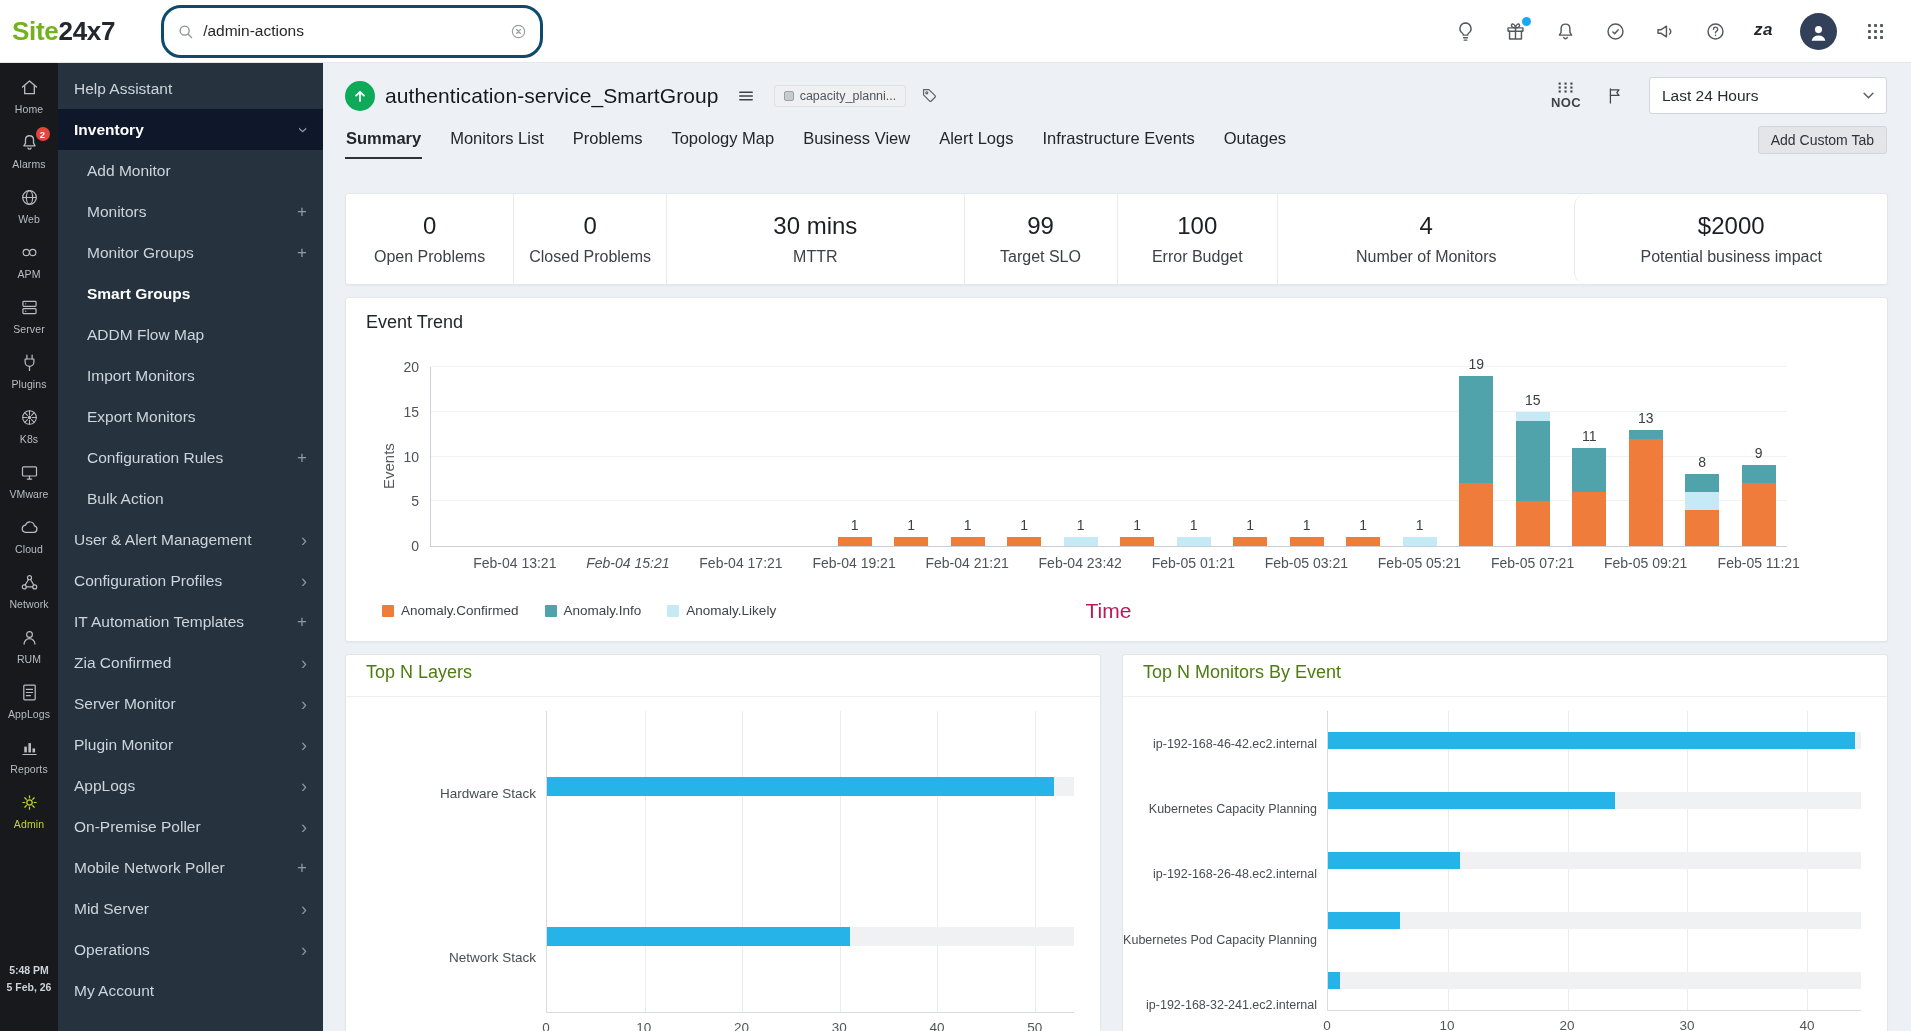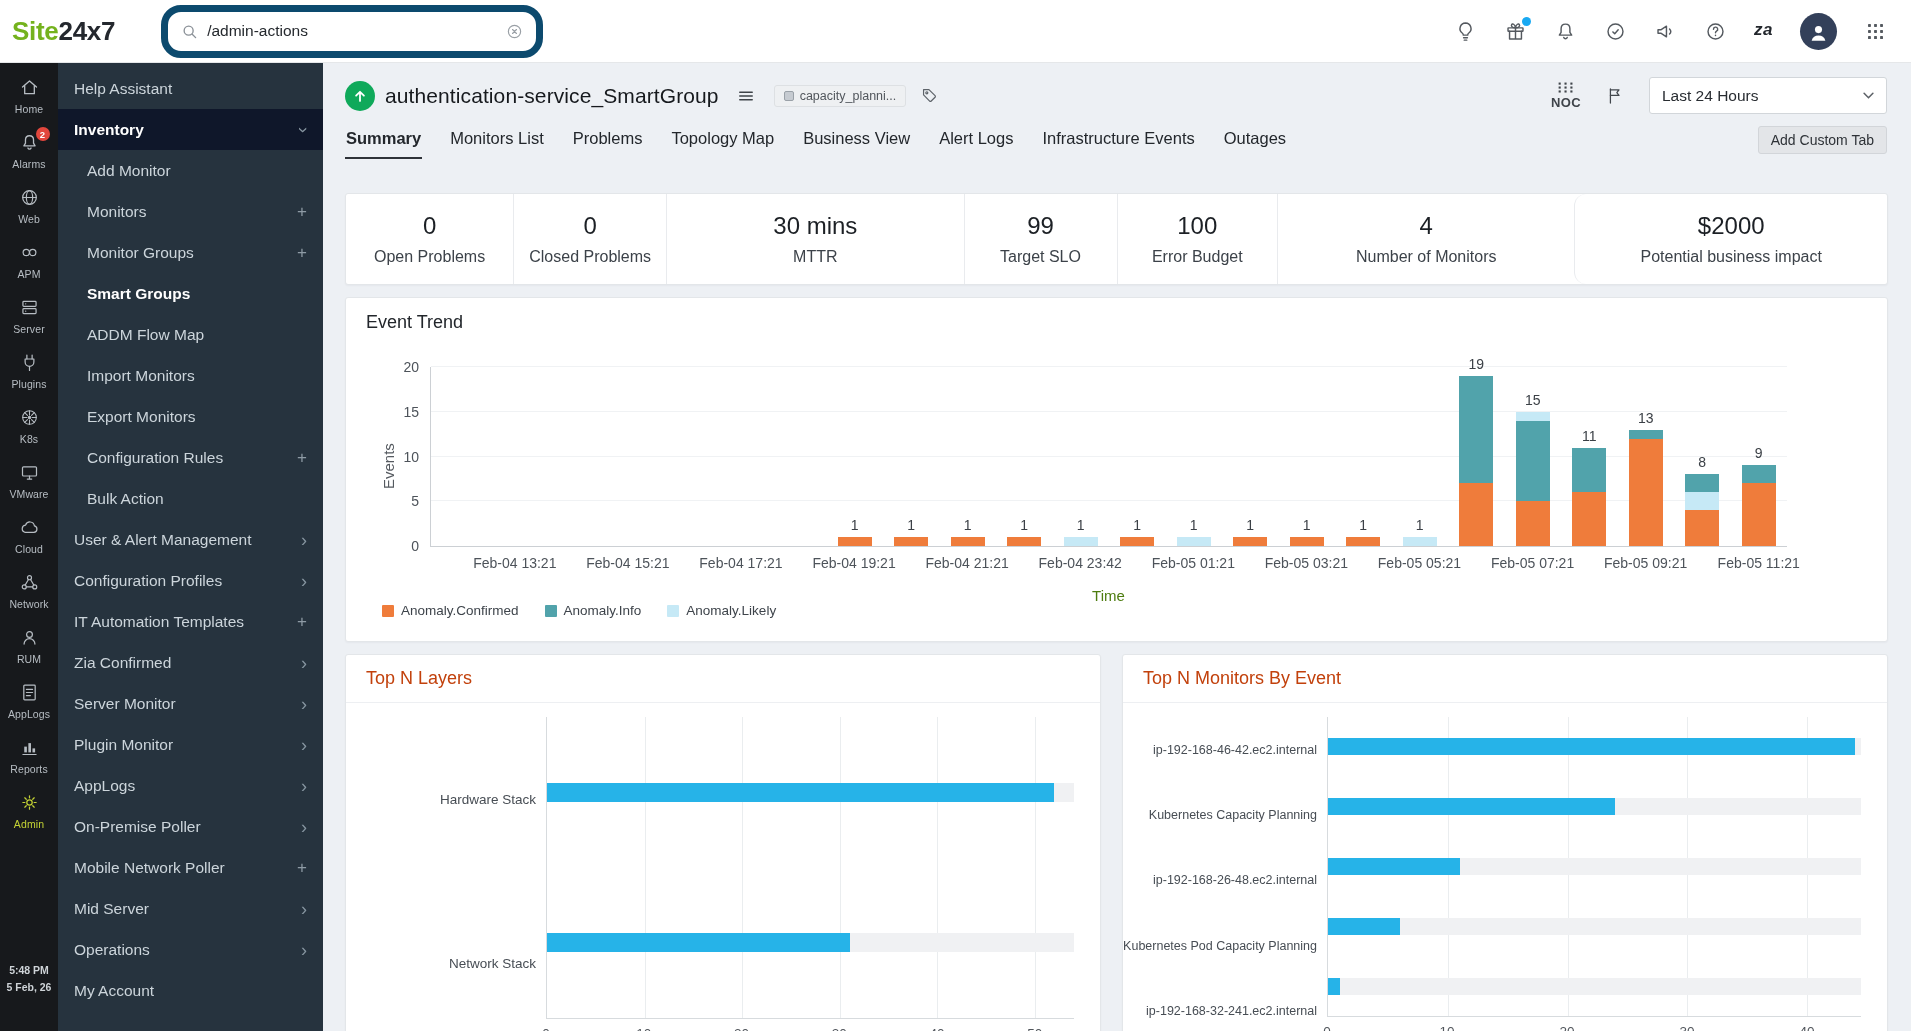--- a/index.html
+++ b/index.html
@@ -4,21 +4,21 @@
 <style>
 *{margin:0;padding:0;box-sizing:border-box;}
 html,body{width:1911px;height:1031px;}
 body{font-family:"Liberation Sans","DejaVu Sans",sans-serif;background:#edf0f4;overflow:hidden;color:#222;}
 svg{display:block;width:100%;height:100%;}
 
 .topbar{height:63px;background:#fff;border-bottom:1px solid #e5e7e9;display:flex;align-items:center;padding:0 24px 0 12px;position:relative;z-index:5;}
 .logo{font-size:26px;font-weight:bold;letter-spacing:-.3px;display:flex;align-items:baseline;cursor:pointer;}
 .logo-site{color:#74b21d;}
 .logo-num{color:#24282e;}
-.search-box{margin-left:46px;width:382px;height:53px;border:7px solid #0c4a6e;border-radius:20px;display:flex;align-items:center;padding:0 13px;gap:9px;background:#fff;}
+.search-box{margin-left:46px;width:382px;height:53px;border:3px solid #0c4a6e;border-radius:20px;display:flex;align-items:center;padding:0 13px;gap:9px;background:#fff;}
 .icn-search{width:17px;height:17px;color:#8a9097;flex:none;}
 .search-box input{flex:1;border:0;outline:0;background:none;font:inherit;font-size:15.5px;color:#24282d;}
 .icn-clear{width:17px;height:17px;color:#9aa0a6;flex:none;cursor:pointer;}
 .topbar-icons{margin-left:auto;display:flex;align-items:center;gap:27px;}
 .tb-icon{width:23px;height:23px;color:#54595f;position:relative;cursor:pointer;flex:none;}
 .tb-icon.zia{width:auto;font-size:17px;font-weight:bold;font-style:italic;color:#23272d;letter-spacing:.5px;}
 .tb-icon.avatar{width:37px;height:37px;border-radius:50%;background:#33405a;color:#fff;padding:6px 6px 4px;}
 .dot-badge{position:absolute;top:-3px;right:-4px;width:9px;height:9px;border-radius:50%;background:#19a9f2;}
 
 .app{display:flex;height:968px;}
@@ -72,28 +72,28 @@
 .et-body{position:relative;margin-top:34px;padding-left:64px;padding-right:80px;}
 .ylab{position:absolute;left:14px;top:122px;transform:rotate(-90deg);transform-origin:0 0;font-size:15px;color:#555a60;}
 .et-plot{position:relative;height:180px;border-left:1px solid #ccd0d4;border-bottom:1px solid #ccd0d4;}
 .gline{position:absolute;left:0;right:0;height:1px;background:#f0f2f4;}
 .ytick{position:absolute;left:-12px;transform:translate(-100%,50%);font-size:14px;color:#4d535a;}
 .bar-seg{position:absolute;width:34px;transform:translateX(-50%);}
 .bar-label{position:absolute;transform:translateX(-50%);font-size:14px;color:#3b4046;}
 .et-xticks{position:relative;height:18px;margin-top:8px;}
 .xtick{position:absolute;transform:translateX(-50%);font-size:14px;color:#4d535a;white-space:nowrap;top:0;}
 .et-footer{position:relative;height:52px;}
-.xlab{position:absolute;left:50%;top:14px;transform:translateX(-50%);font-size:15px;color:#4d7c0f;}
+.xlab{position:absolute;left:50%;top:26px;transform:translateX(-50%);font-size:21px;color:#be185d;}
 .et-legend{position:absolute;left:-48px;top:30px;display:flex;gap:26px;}
 .lg-item{display:flex;align-items:center;gap:7px;font-size:13.5px;color:#3e444b;cursor:pointer;}
 .lg-sq{width:12px;height:12px;border-radius:1px;display:inline-block;}
 
 .bottom-row{display:flex;gap:21px;flex:none;}
 .bottom-card{height:415px;}
-.bc-title{padding:13px 20px 13px;font-size:18px;font-weight:500;color:#c2410c;border-bottom:1px solid #edeff2;}
+.bc-title{padding:7px 20px 13px;font-size:18px;font-weight:500;color:#4d7c0f;border-bottom:1px solid #edeff2;}
 .bc-left{width:756px;flex:none;}
 .bc-right{flex:1;min-width:0;}
 .hmain{display:flex;padding:14px 26px 0 10px;}
 .hlabels{display:flex;flex-direction:column;justify-content:space-around;align-items:flex-end;padding-right:10px;font-size:13.5px;color:#474d54;text-align:right;flex:none;}
 .hlabel{white-space:nowrap;}
 .harea-col{flex:1;min-width:0;}
 .harea{position:relative;border-left:1px solid #d7dbde;border-bottom:1px solid #d7dbde;}
 .vline{position:absolute;top:0;bottom:0;width:1px;background:#eaedef;}
 .hbars{position:absolute;inset:0;display:flex;flex-direction:column;justify-content:space-around;z-index:2;}
 .htrack{background:#f0f1f3;position:relative;}
@@ -577,21 +577,21 @@
               <div class="bar-seg" style="left: 93.75%; bottom: 0%; height: 20%; background: rgb(239, 124, 59);"></div>
               <div class="bar-seg" style="left: 93.75%; bottom: 20%; height: 10%; background: rgb(198, 233, 246);"></div>
               <div class="bar-seg" style="left: 93.75%; bottom: 30%; height: 10%; background: rgb(81, 163, 171);"></div>
               <span class="bar-label" style="left: 93.75%; bottom: calc(40% + 4px);">8</span>
               <div class="bar-seg" style="left: 97.9167%; bottom: 0%; height: 35%; background: rgb(239, 124, 59);"></div>
               <div class="bar-seg" style="left: 97.9167%; bottom: 35%; height: 10%; background: rgb(81, 163, 171);"></div>
               <span class="bar-label" style="left: 97.9167%; bottom: calc(45% + 4px);">9</span>
             </div>
           <div class="et-xticks" id="et-xticks">
               <span class="xtick" style="left: 6.25%;">Feb-04 13:21</span>
-              <span class="xtick" style="left: 14.5833%;">Feb-04 15:21</span>
+              <span class="xtick" style="left: 14.5833%; font-style: italic;">Feb-04 15:21</span>
               <span class="xtick" style="left: 22.9167%;">Feb-04 17:21</span>
               <span class="xtick" style="left: 31.25%;">Feb-04 19:21</span>
               <span class="xtick" style="left: 39.5833%;">Feb-04 21:21</span>
               <span class="xtick" style="left: 47.9167%;">Feb-04 23:42</span>
               <span class="xtick" style="left: 56.25%;">Feb-05 01:21</span>
               <span class="xtick" style="left: 64.5833%;">Feb-05 03:21</span>
               <span class="xtick" style="left: 72.9167%;">Feb-05 05:21</span>
               <span class="xtick" style="left: 81.25%;">Feb-05 07:21</span>
               <span class="xtick" style="left: 89.5833%;">Feb-05 09:21</span>
               <span class="xtick" style="left: 97.9167%;">Feb-05 11:21</span>

